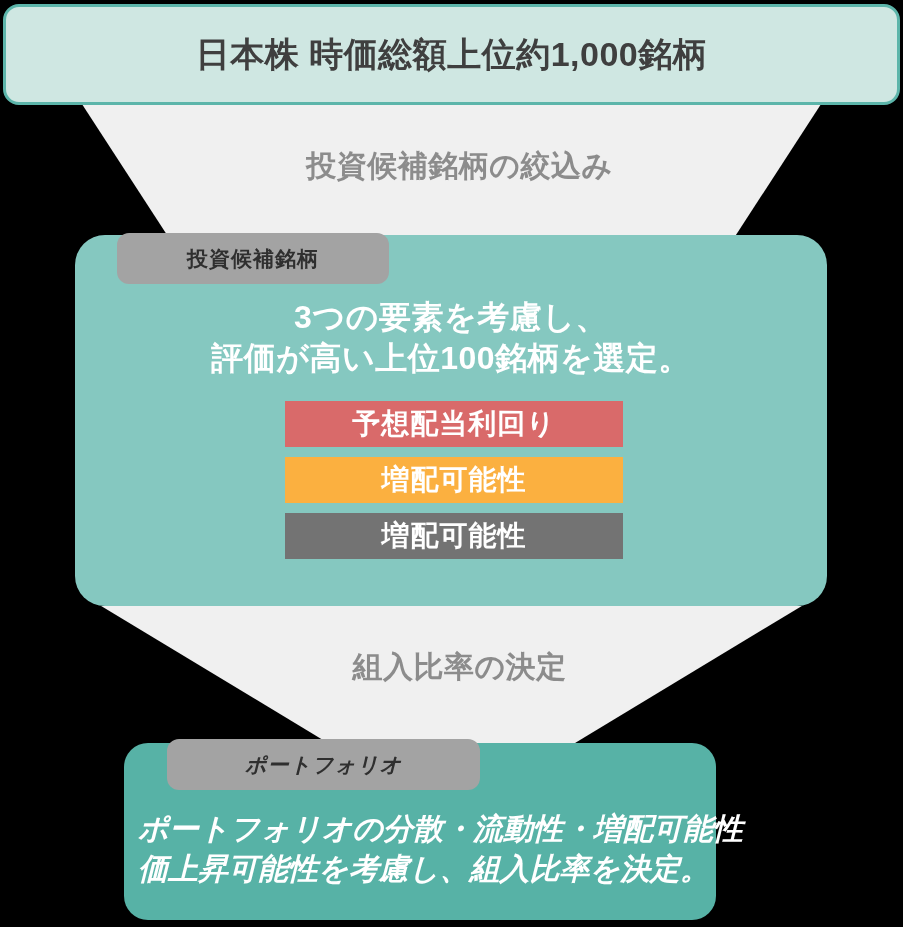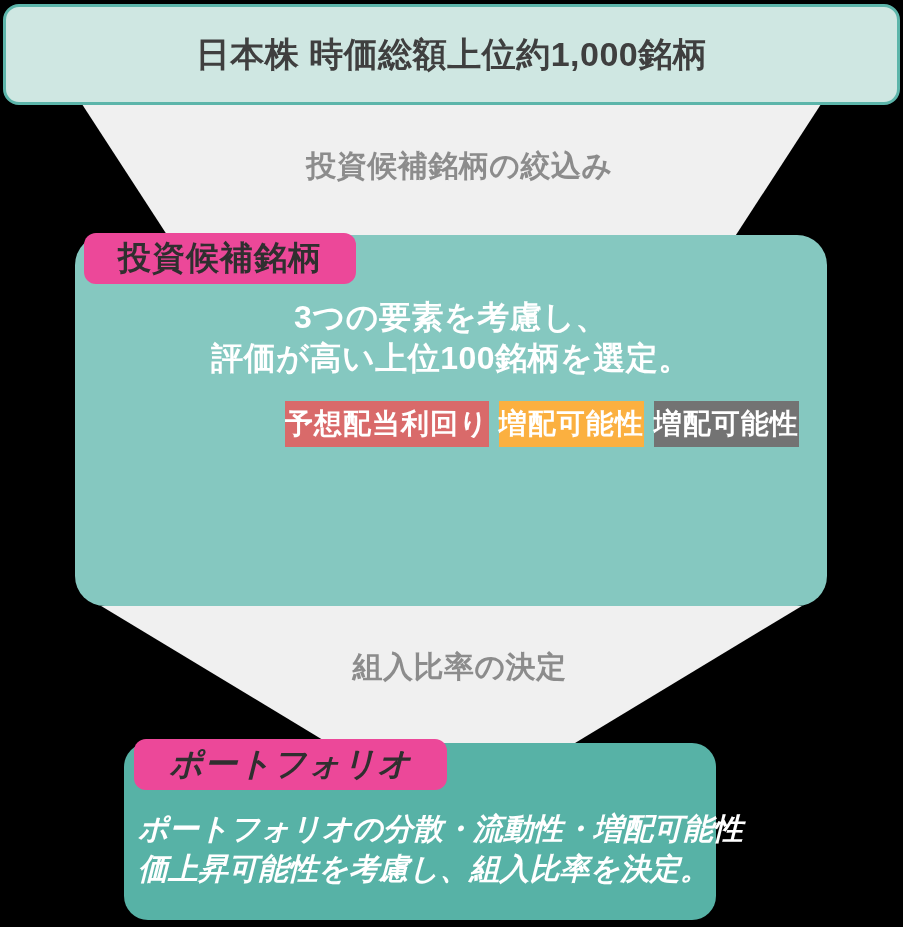--- a/index.html
+++ b/index.html
@@ -94,31 +94,32 @@
     width: 592px;
     height: 177px;
     background: #57b2a6;
     border-radius: 24px;
     font-style: italic;
   }
 
   
   .pill {
     position: absolute;
-    background: #ec4899;
+    background: #a3a3a3;
     border-radius: 12px;
     display: flex;
     align-items: center;
     justify-content: center;
     color: #2f2f2f;
-    font-size: 33px;
+    font-size: 21px;
     font-weight: 700;
     letter-spacing: 1px;
     white-space: nowrap;
     box-sizing: border-box;
+    margin-left: 33px;
   }
   #pill-candidates {
     left: 9px;
     top: -2px;
     width: 272px;
     height: 51px;
   }
   #pill-portfolio {
     left: 10px;
     top: -4px;
@@ -141,20 +142,21 @@
   }
   #candidates-body .line { display: block; white-space: nowrap; }
 
   
   #factor-bars {
     position: absolute;
     left: 210px;
     top: 166px;
     width: 338px;
     display: flex;
+    flex-direction: column;
     gap: 10px;
   }
   .factor-bar {
     height: 46px;
     display: flex;
     align-items: center;
     justify-content: center;
     color: #ffffff;
     font-size: 28px;
     font-weight: 700;

